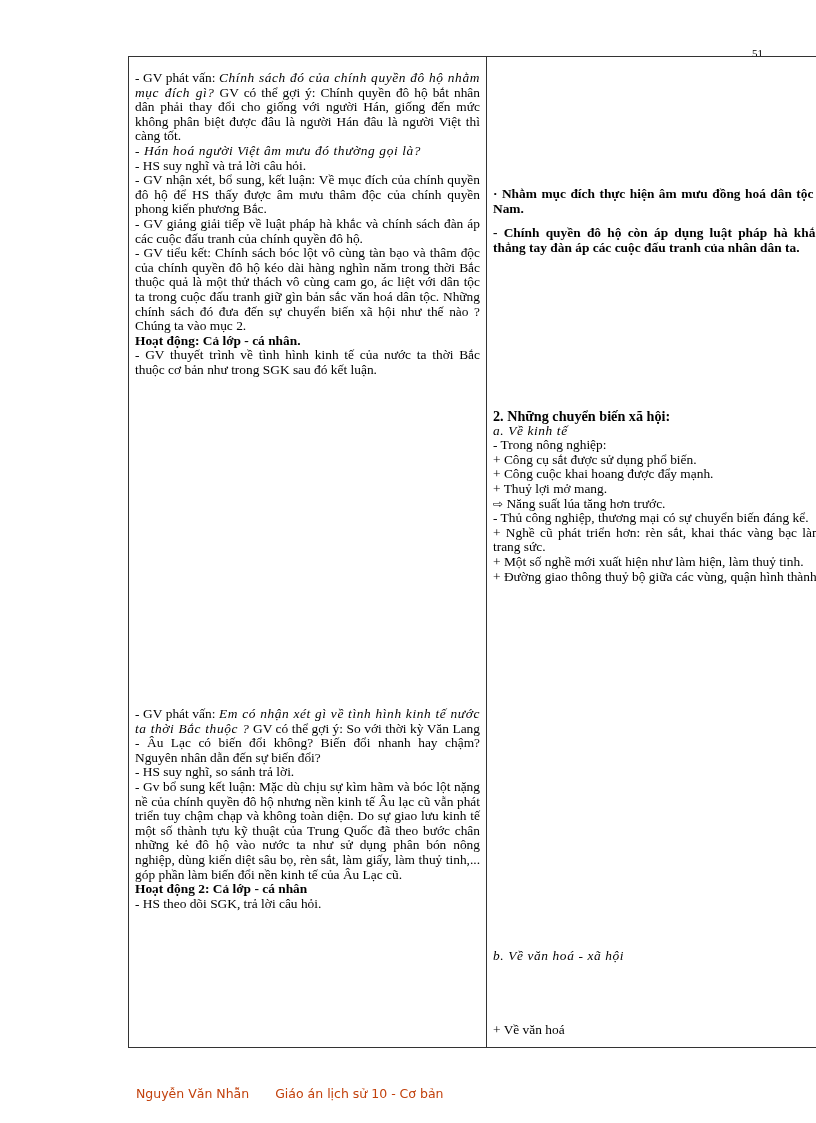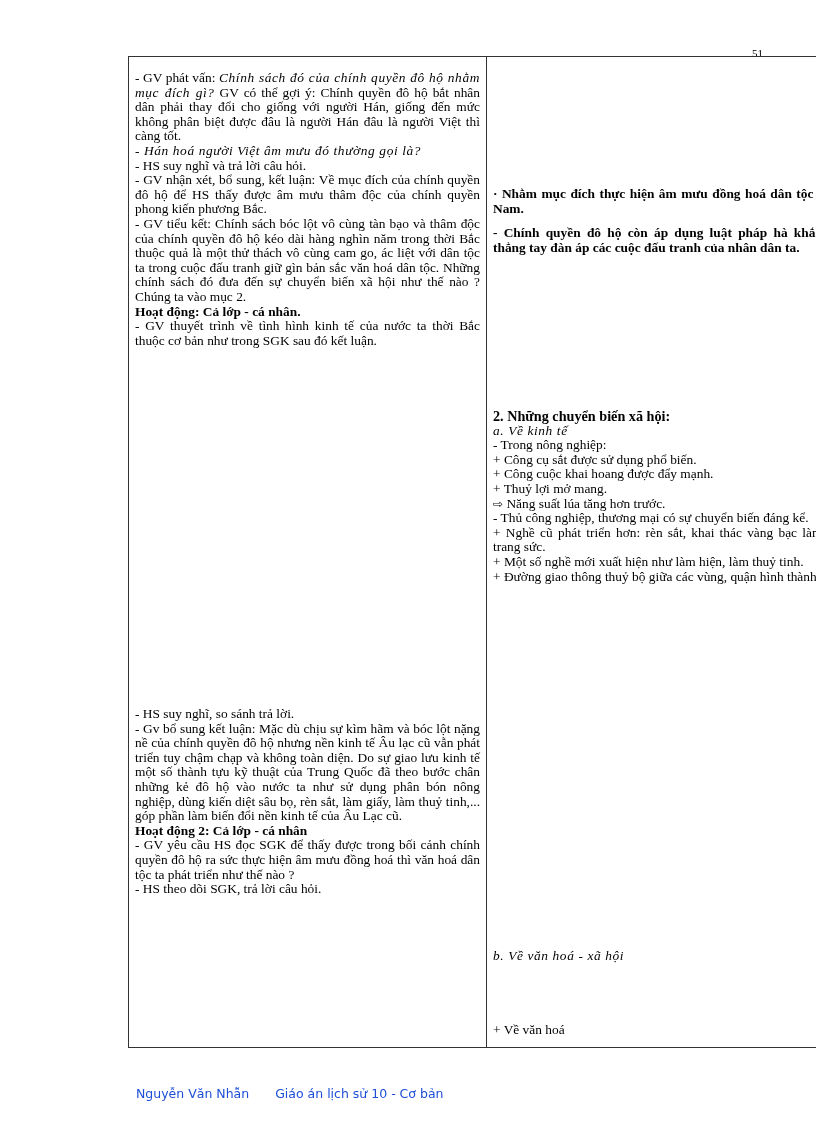--- a/index.html
+++ b/index.html
@@ -11,45 +11,46 @@
   .col-left { width:358px; border-right:1px solid #333; box-sizing:border-box; position:relative; }
   .col-right { flex:1; position:relative; }
   .block { position:absolute; left:6px; right:6px; font-size:13.4px; line-height:14.6px;
            text-align:justify; }
   .block p { margin:0; }
   .it { font-style:italic; letter-spacing:0.6px; }
   .b { font-weight:bold; }
   .gap { height:10px; }
   .arrow { font-family:"DejaVu Sans",sans-serif; font-size:12px; }
   .footer { position:absolute; left:136px; top:1086px; font-family:"DejaVu Sans",sans-serif;
-            font-size:12.5px; color:#1d4ed8; }
+            font-size:12.5px; color:#c2410c; }
   .footer span + span { margin-left:22px; }
 </style>
 </head>
 <body>
 
 <div class="page-number">51</div>
 
 <div class="lesson-table">
   <div class="col-left">
     <div class="block" style="top:14px;">
       <p><span>- GV phát vấn: </span><span class="it">Chính sách đó của chính quyền đô hộ nhằm mục đích gì?</span><span> GV có thể gợi ý: Chính quyền đô hộ bắt nhân dân phải thay đổi cho giống với người Hán, giống đến mức không phân biệt được đâu là người Hán đâu là người Việt thì càng tốt.</span></p>
       <p class="it">- Hán hoá người Việt âm mưu đó thường gọi là?</p>
       <p>- HS suy nghĩ và trả lời câu hỏi.</p>
       <p>- GV nhận xét, bổ sung, kết luận: Về mục đích của chính quyền đô hộ để HS thấy được âm mưu thâm độc của chính quyền phong kiến phương Bắc.</p>
+      <p>- GV giảng giải tiếp về luật pháp hà khắc và chính sách đàn áp các cuộc đấu tranh của chính quyền đô hộ.</p>
       <p>- GV tiểu kết: Chính sách bóc lột vô cùng tàn bạo và thâm độc của chính quyền đô hộ kéo dài hàng nghìn năm trong thời Bắc thuộc quả là một thử thách vô cùng cam go, ác liệt với dân tộc ta trong cuộc đấu tranh giữ gìn bản sắc văn hoá dân tộc. Những chính sách đó đưa đến sự chuyển biến xã hội như thế nào ? Chúng ta vào mục 2.</p>
       <p class="b">Hoạt động: Cả lớp - cá nhân.</p>
       <p>- GV thuyết trình về tình hình kinh tế của nước ta thời Bắc thuộc cơ bản như trong SGK sau đó kết luận.</p>
     </div>
 
     <div class="block" style="top:650px;">
+      <p><span>- GV phát vấn: </span><span class="it">Em có nhận xét gì về tình hình kinh tế nước ta thời Bắc thuộc ?</span><span> GV có thể gợi ý: So với thời kỳ Văn Lang - Âu Lạc có biến đổi không? Biến đổi nhanh hay chậm? Nguyên nhân dẫn đến sự biến đổi?</span></p>
       <p>- HS suy nghĩ, so sánh trả lời.</p>
       <p>- Gv bổ sung kết luận: Mặc dù chịu sự kìm hãm và bóc lột nặng nề của chính quyền đô hộ nhưng nền kinh tế Âu lạc cũ vẫn phát triển tuy chậm chạp và không toàn diện. Do sự giao lưu kinh tế một số thành tựu kỹ thuật của Trung Quốc đã theo bước chân những kẻ đô hộ vào nước ta như sử dụng phân bón nông nghiệp, dùng kiến diệt sâu bọ, rèn sắt, làm giấy, làm thuỷ tinh,... góp phần làm biến đổi nền kinh tế của Âu Lạc cũ.</p>
       <p class="b">Hoạt động 2: Cả lớp - cá nhân</p>
-      <p>- GV yêu cầu HS đọc SGK để thấy được trong bối cảnh chính quyền đô hộ ra sức thực hiện âm mưu đồng hoá thì văn hoá dân tộc ta phát triển như thế nào ?</p>
       <p>- HS theo dõi SGK, trả lời câu hỏi.</p>
     </div>
   </div>
 
   <div class="col-right">
     <div class="block" style="top:130px;font-weight:bold;">
       <p>· Nhằm mục đích thực hiện âm mưu đồng hoá dân tộc Việt Nam.</p>
       <div class="gap"></div>
       <p>- Chính quyền đô hộ còn áp dụng luật pháp hà khắc và thẳng tay đàn áp các cuộc đấu tranh của nhân dân ta.</p>
     </div>

